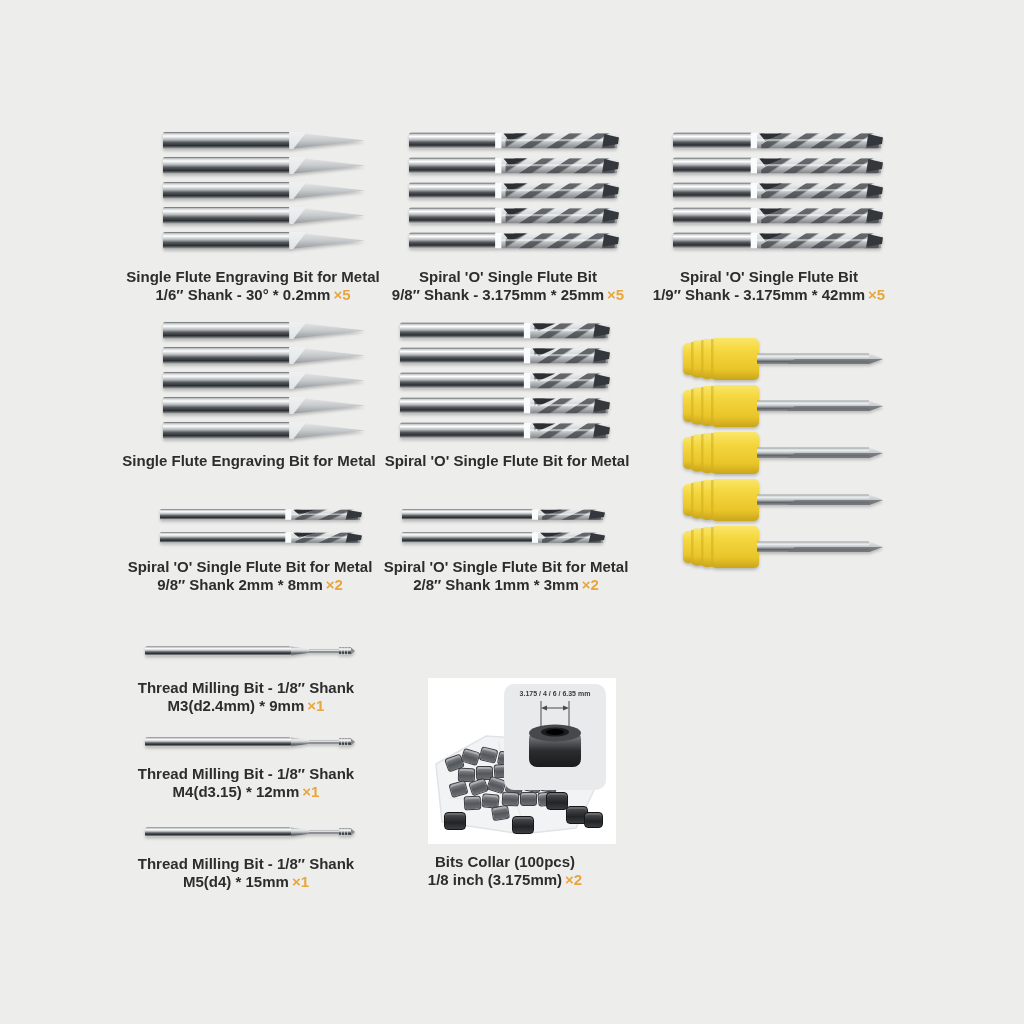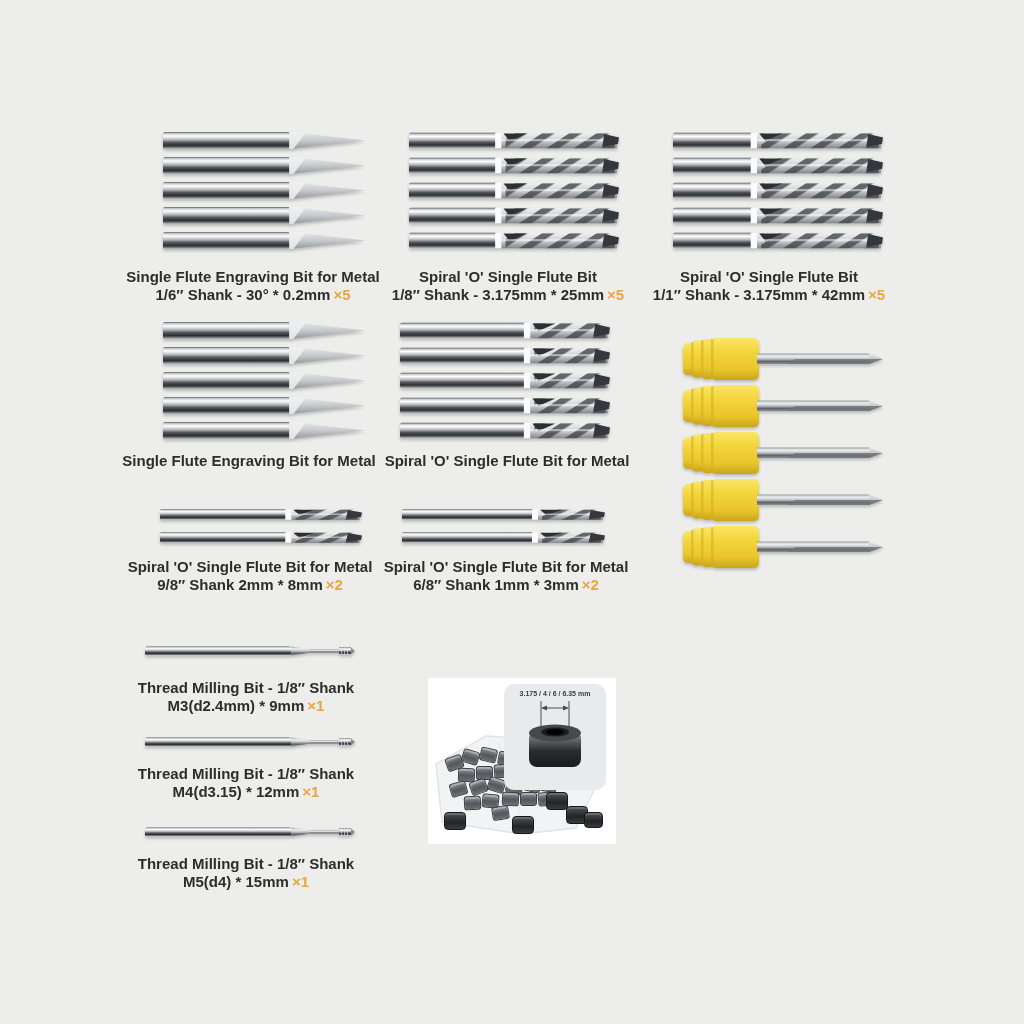--- a/index.html
+++ b/index.html
@@ -228,25 +228,25 @@
         </svg>
       </div>
     </div>
 
   <div class="label" style="left:93px;top:268px;width:320px;">
     <div>Single Flute Engraving Bit for Metal</div>
     <div><span>1/6″ Shank - 30° * 0.2mm</span><span class="cnt">×5</span></div>
   </div>
   <div class="label" style="left:348px;top:268px;width:320px;">
     <div>Spiral 'O' Single Flute Bit</div>
-    <div><span>1/8″ Shank - 3.175mm * 25mm</span><span class="cnt">×5</span></div>
+    <div><span>9/8″ Shank - 3.175mm * 25mm</span><span class="cnt">×5</span></div>
   </div>
   <div class="label" style="left:609px;top:268px;width:320px;">
     <div>Spiral 'O' Single Flute Bit</div>
-    <div><span>1/1″ Shank - 3.175mm * 42mm</span><span class="cnt">×5</span></div>
+    <div><span>1/9″ Shank - 3.175mm * 42mm</span><span class="cnt">×5</span></div>
   </div>
 
   <div class="bitrow" style="left:163px;top:321px;width:202px;">
       <div class="bit" style="height:19px;margin-bottom:6px">
         <svg viewBox="0 0 200 20" preserveAspectRatio="none">
   <rect x="0" y="1" width="127" height="18" rx="2" fill="url(#gShank)"></rect>
   <polygon points="125,1 200,10 125,19" fill="url(#gCone)"></polygon>
   <polygon points="125,1 142,1 129,19 125,19" fill="#eff1f2" opacity="0.85"></polygon>
         </svg>
       </div>
@@ -469,21 +469,21 @@
         </svg>
       </div>
     </div>
 
   <div class="label" style="left:90px;top:558px;width:320px;">
     <div>Spiral 'O' Single Flute Bit for Metal</div>
     <div><span>9/8″ Shank  2mm * 8mm</span><span class="cnt">×2</span></div>
   </div>
   <div class="label" style="left:346px;top:558px;width:320px;">
     <div>Spiral 'O' Single Flute Bit for Metal</div>
-    <div><span>6/8″ Shank  1mm * 3mm</span><span class="cnt">×2</span></div>
+    <div><span>2/8″ Shank  1mm * 3mm</span><span class="cnt">×2</span></div>
   </div>
 
 
   <div class="single-bit" style="left:143px;top:643px;width:212px;height:16px;">
       <svg viewBox="0 0 212 18" preserveAspectRatio="none">
   <rect x="2" y="4" width="146" height="10" rx="2" fill="url(#gShank)"></rect>
   <polygon points="148,4 166,7 166,11 148,14" fill="url(#gRod)"></polygon>
   <rect x="166" y="7" width="31" height="4" fill="url(#gRod)"></rect>
   <rect x="196" y="5" width="12" height="8" fill="url(#gShank)"></rect>
   <path d="M198.5 5v8M201.5 5v8M204.5 5v8" stroke="#eceff0" stroke-width="1" opacity="0.6"></path>
@@ -569,14 +569,18 @@
         <line x1="41" y1="11" x2="61" y2="11" stroke="#4a4a4a" stroke-width="1"></line>
         <polygon points="37,11 43,8.5 43,13.5" fill="#4a4a4a"></polygon>
         <polygon points="65,11 59,8.5 59,13.5" fill="#4a4a4a"></polygon>
         <rect x="25" y="34" width="52" height="36" rx="8" fill="url(#gBlackCyl)"></rect>
         <ellipse cx="51" cy="36" rx="26" ry="8.5" fill="#46484c"></ellipse>
         <ellipse cx="51" cy="35" rx="14" ry="4.5" fill="#1b1c1e"></ellipse>
         <ellipse cx="51" cy="35" rx="9" ry="3" fill="#000000"></ellipse>
       </svg>
     </div>
   </div>
+  <div class="label" style="left:345px;top:853px;width:320px;">
+    <div>Bits Collar (100pcs)</div>
+    <div><span>1/8 inch (3.175mm)</span><span class="cnt">×2</span></div>
+  </div>
 
 </div>
 
 </body></html>

